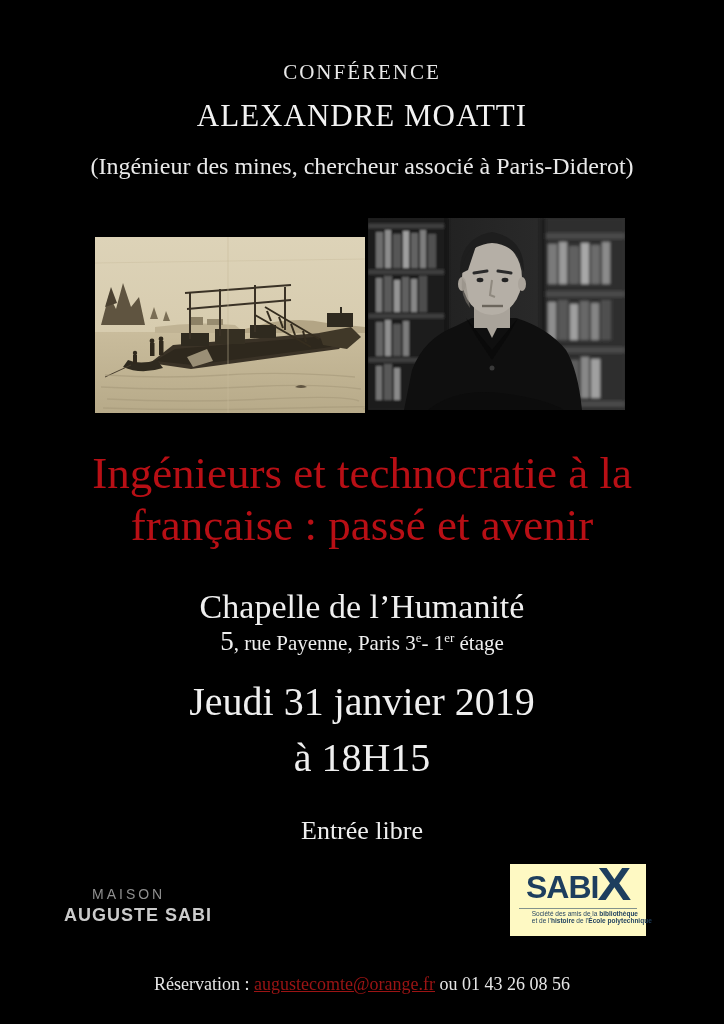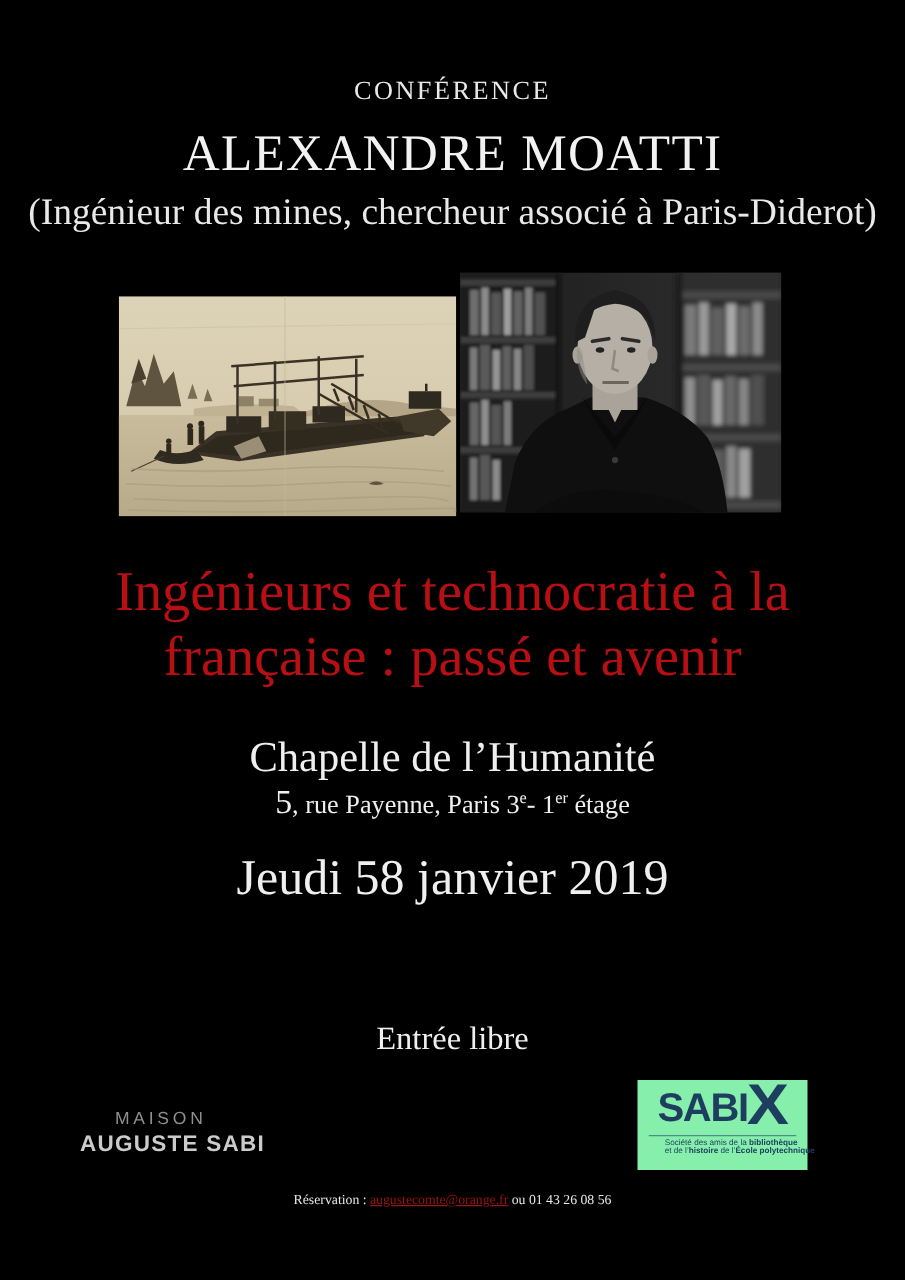--- a/index.html
+++ b/index.html
@@ -2,51 +2,51 @@
 <html><head>
 <meta charset="utf-8">
 <style>
   html,body{margin:0;padding:0;background:#000;}
   .poster{
     position:relative;width:724px;height:1024px;background:#000;
     overflow:hidden;font-family:"Liberation Serif",serif;color:#efefef;
   }
   .center{position:absolute;left:0;right:0;text-align:center;}
   .kicker{top:60px;font-size:21px;letter-spacing:2px;color:#e9e9e9;}
-  .speaker{top:98px;font-size:41px;letter-spacing:1px;color:#f2f2f2;}
-  .subtitle{top:153px;font-size:30px;color:#e9e9e9;}
+  .speaker{top:98px;font-size:31px;letter-spacing:1px;color:#f2f2f2;}
+  .subtitle{top:153px;font-size:24px;color:#e9e9e9;}
   .img-left{position:absolute;left:95px;top:237px;width:270px;height:176px;}
   .img-right{position:absolute;left:368px;top:218px;width:257px;height:192px;}
   .img-left svg,.img-right svg{display:block;width:100%;height:100%;}
   .title-red{font-size:45px;color:#b80f15;}
   .t1{top:447px;} .t2{top:499px;}
   .venue{top:588px;font-size:34px;}
   .address{top:626px;font-size:21px;}
   .addr-num{font-size:27px;}
   .address sup{font-size:13px;vertical-align:super;line-height:0;}
   .date{top:678px;font-size:40px;}
   .time{top:734px;font-size:40px;}
   .entry{top:816px;font-size:26px;}
   .maison{position:absolute;left:64px;top:886px;font-family:"Liberation Sans",sans-serif;}
   .maison-l1{font-size:14px;letter-spacing:3px;color:#8f8f8f;margin-left:28px;}
   .maison-l2{font-size:18px;letter-spacing:1px;color:#cbcbcb;font-weight:bold;margin-top:3px;}
   .sabix{
-    position:absolute;left:510px;top:864px;width:136px;height:72px;background:#86efac;
+    position:absolute;left:510px;top:864px;width:136px;height:72px;background:#fef9c3;
     font-family:"Liberation Sans",sans-serif;color:#1d3e5e;text-align:center;
     box-sizing:border-box;padding-top:1px;
   }
   .sabix-word{height:42px;line-height:42px;white-space:nowrap;}
   .sabix-sabi{font-size:32px;font-weight:bold;letter-spacing:-1px;vertical-align:middle;}
   .sabix-x{font-size:46px;font-weight:bold;display:inline-block;vertical-align:middle;
     transform:scaleX(1.1);margin-left:1px;position:relative;top:-3px;}
   .sabix-rule{width:118px;height:1px;background:#1d3e5e;opacity:.55;margin:1px auto 2px auto;}
   .sabix-tagline{font-size:9.6px;line-height:10px;transform:scale(.68);transform-origin:50% 0;
     white-space:nowrap;color:#1d3e5e;}
   .sabix-tagline b{font-weight:bold;}
-  .reservation{top:954px;font-size:11px;color:#e6e6e6;}
+  .reservation{top:974px;font-size:18px;color:#e6e6e6;}
   .email{color:#9c1414;text-decoration:underline;cursor:pointer;}
 </style>
 </head>
 <body>
 
 <div class="poster">
 
   <div class="center kicker">CONFÉRENCE</div>
   <div class="center speaker">ALEXANDRE MOATTI</div>
   <div class="center subtitle">(Ingénieur des mines, chercheur associé à Paris-Diderot)</div>
@@ -235,21 +235,22 @@
 
   <div class="center title-red t1">Ingénieurs et technocratie à la</div>
   <div class="center title-red t2">française : passé et avenir</div>
 
   <div class="center venue">Chapelle de l’Humanité</div>
 
   <div class="center address">
     <span class="addr-num">5</span><span>, rue Payenne, Paris 3</span><sup>e</sup><span>- 1</span><sup>er</sup><span> étage</span>
   </div>
 
-  <div class="center date">Jeudi 58 janvier 2019</div>
+  <div class="center date">Jeudi 31 janvier 2019</div>
+  <div class="center time">à 18H15</div>
   <div class="center entry">Entrée libre</div>
 
   <div class="maison">
     <div class="maison-l1">MAISON</div>
     <div class="maison-l2">AUGUSTE SABI</div>
   </div>
 
   <div class="sabix">
     <div class="sabix-word">
       <span class="sabix-sabi">SABI</span><span class="sabix-x">X</span>

